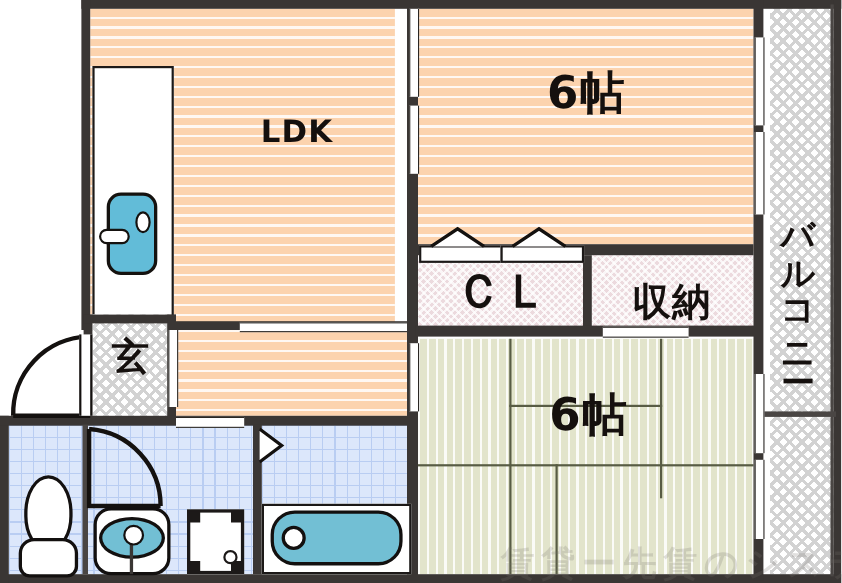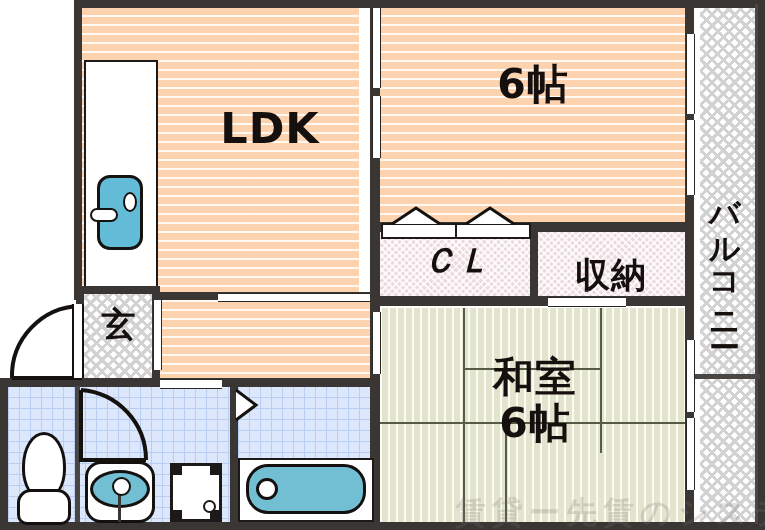--- a/index.html
+++ b/index.html
@@ -232,34 +232,33 @@
     <svg width="52" height="20" viewBox="0 0 52 20">
       <path d="M2 18 L26 2 L50 18" fill="#ffffff" stroke="#14110f" stroke-width="3"></path>
     </svg>
   </div>
   <div class="chev" style="left:464px;top:206px;">
     <svg width="52" height="20" viewBox="0 0 52 20">
       <path d="M2 18 L26 2 L50 18" fill="#ffffff" stroke="#14110f" stroke-width="3"></path>
     </svg>
   </div>
 
-  <div class="lbl" style="left:175px;top:104px;width:190px;font-size:43px;">
+  <div class="lbl" style="left:175px;top:104px;width:190px;font-size:28px;">
     <span class="l1">LDK</span>
   </div>
 
   <div class="lbl" style="left:438px;top:62px;width:190px;font-size:41px;">
     <span class="l2">6帖</span>
   </div>
 
   <div class="lbl" style="left:440px;top:355px;width:190px;font-size:41px;">
-    <span class="l1">和室</span>
     <span class="l2">6帖</span>
   </div>
 
-  <div class="lbl" style="left:386px;top:241px;width:142px;font-size:34px;font-style:italic;">
+  <div class="lbl" style="left:386px;top:241px;width:142px;font-size:42px;">
     <span class="l1">ＣＬ</span>
   </div>
 
   <div class="lbl" style="left:540px;top:256px;width:142px;font-size:35px;">
     <span class="l1">収納</span>
   </div>
 
   <div class="lbl" style="left:88px;top:305px;width:62px;font-size:34px;">
     <span class="l1">玄</span>
   </div>

